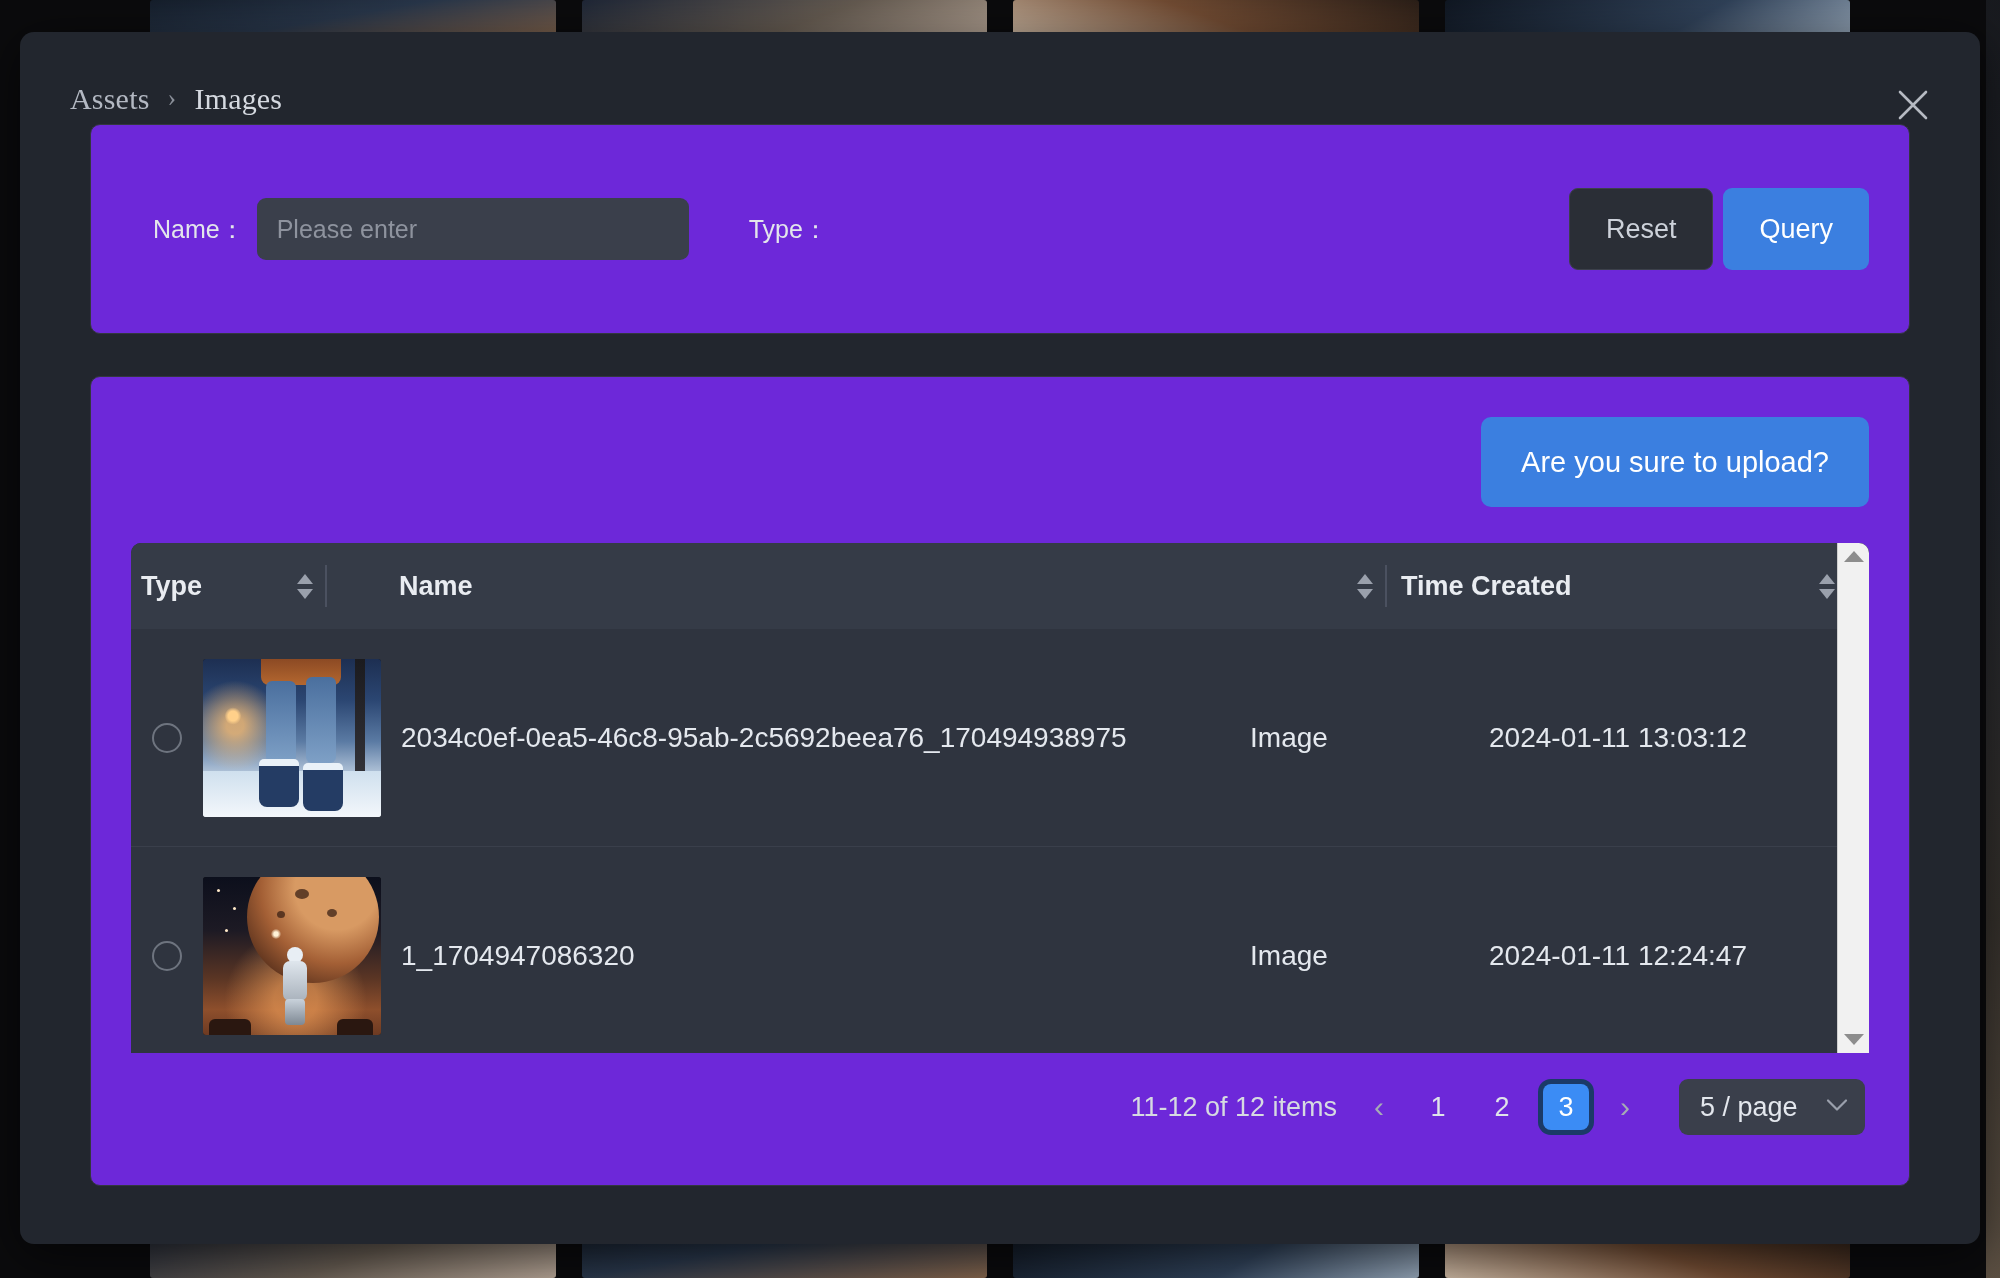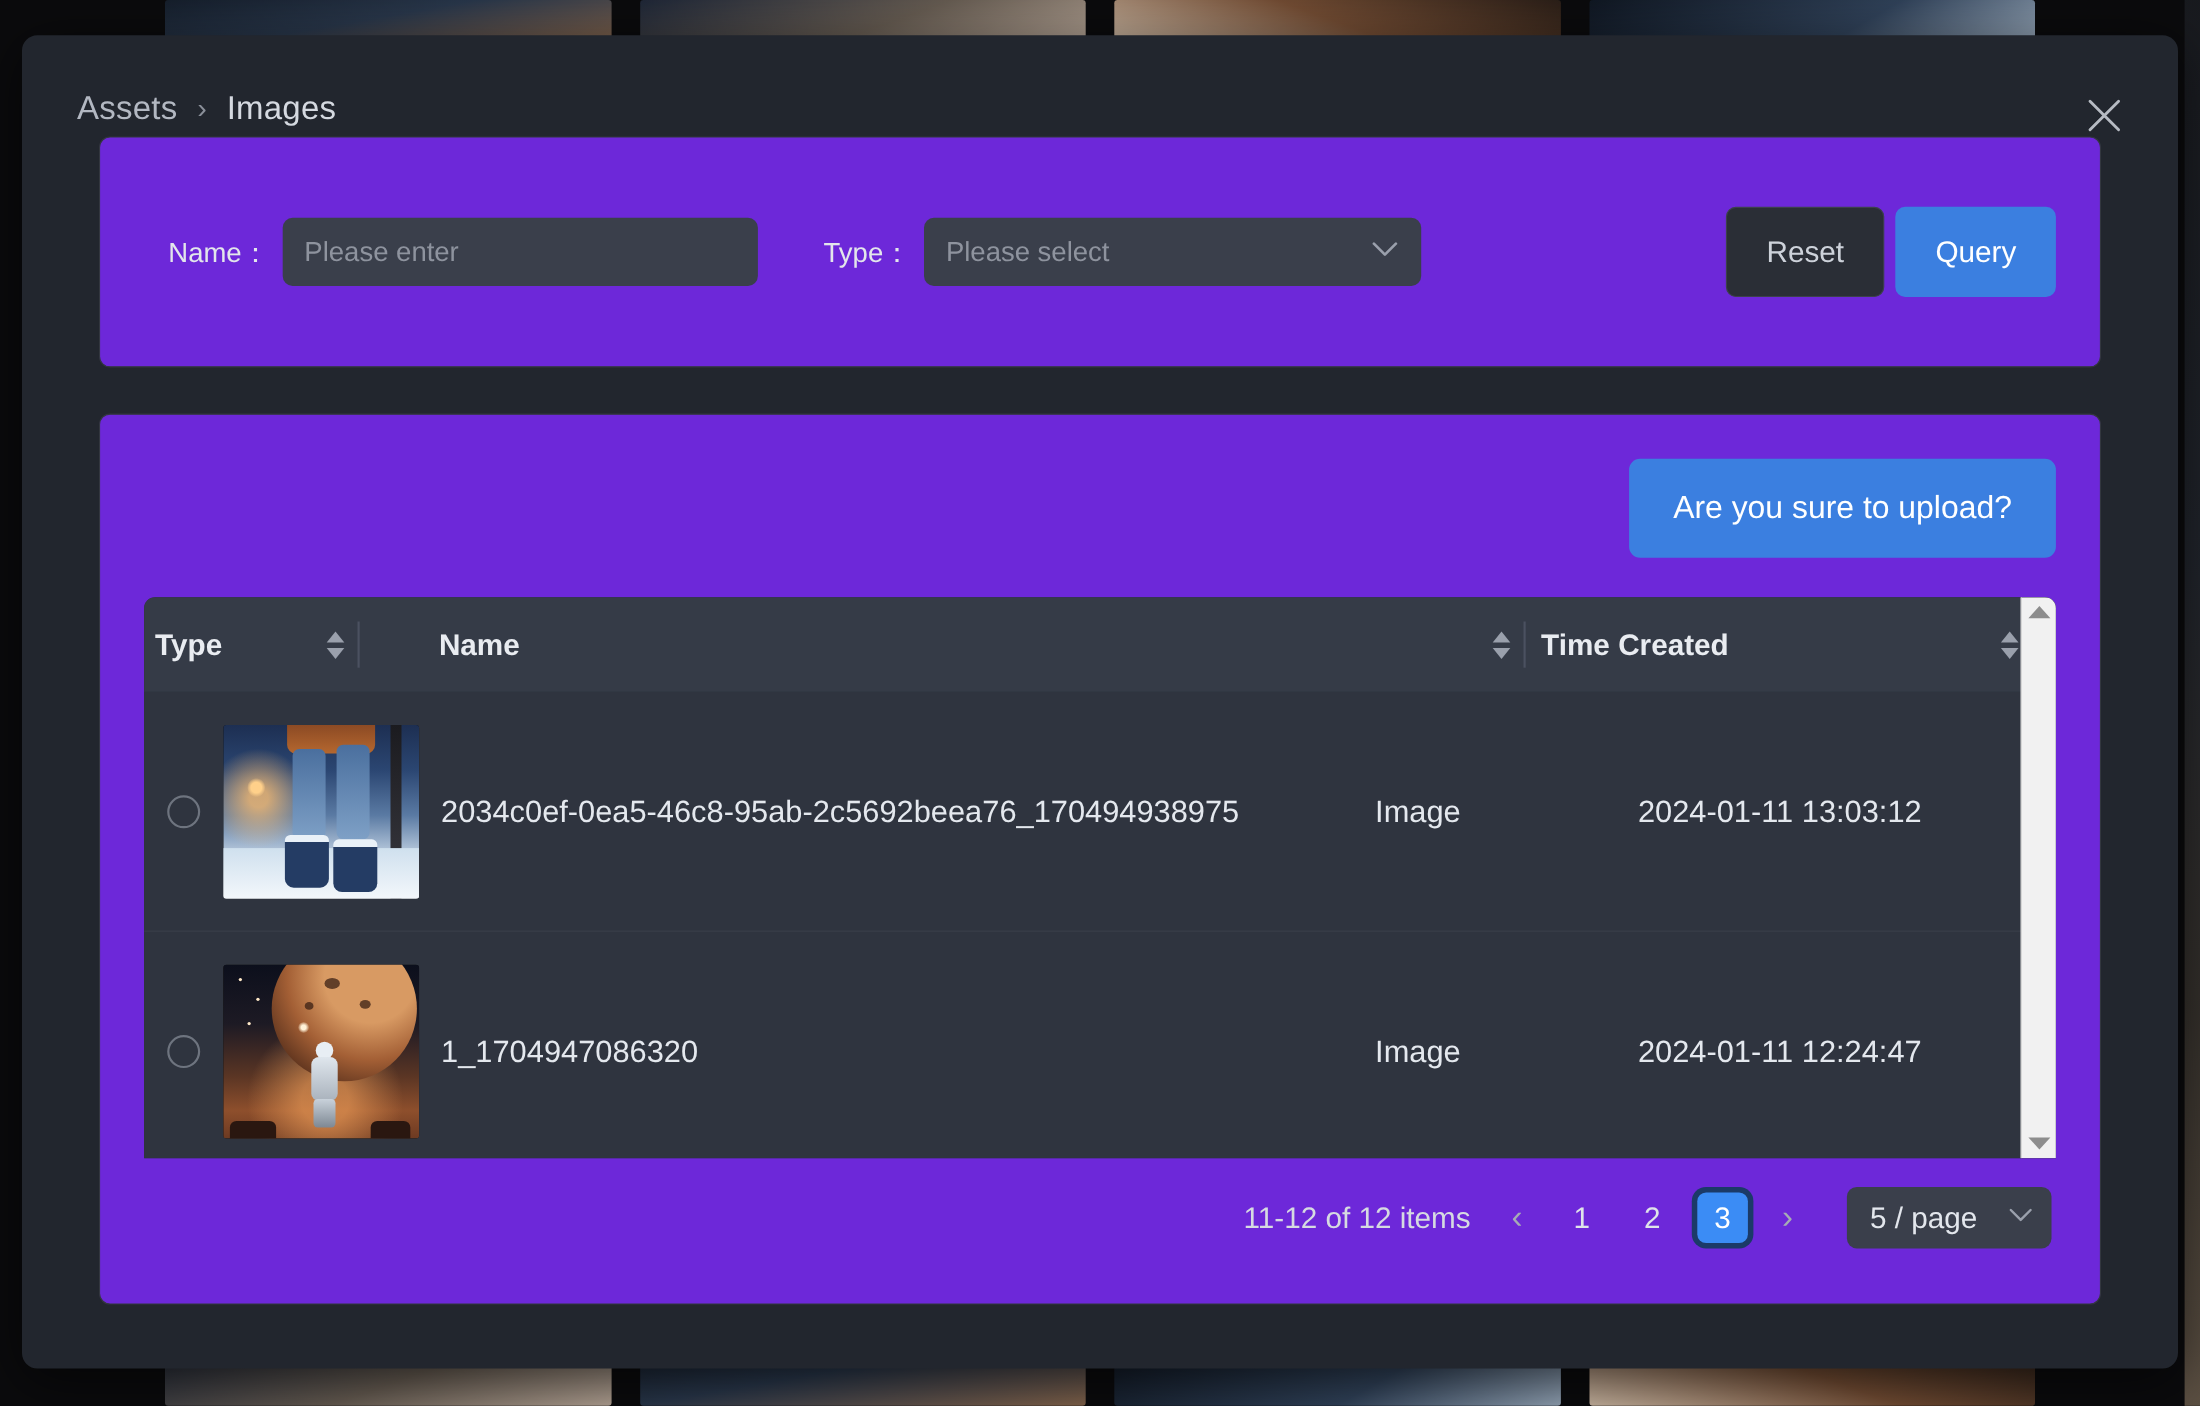--- a/index.html
+++ b/index.html
@@ -54,20 +54,21 @@
     position: relative;
     height: 92px;
   }
   #breadcrumb {
     position: absolute;
     left: 50px; top: 50px;
     display: flex; align-items: center; gap: 18px;
     font-size: 30px;
     color: #b9bdc6;
     letter-spacing: .2px;
+    font-family: Liberation Serif, serif;
   }
   #breadcrumb .crumb { color: #b3b8c2; }
   #breadcrumb .crumb.current { color: #d5d9e0; }
   #breadcrumb .sep {
     color: #8a8f99;
     font-size: 26px;
     line-height: 1;
     display: inline-block;
     transform: translateY(-1px);
   }
@@ -514,28 +515,20 @@
   <div class="card" id="filter-card">
     <div id="filter-row">
 
       <div class="field name-field">
         <span class="field-label">Name：</span>
         <input class="text-input" type="text" placeholder="Please enter" style="">
       </div>
 
       <div class="field type-field">
         <span class="field-label">Type：</span>
-        <div class="select-box">
-          <span class="select-value">Please select</span>
-          <span class="select-caret">
-            <svg width="26" height="16" viewBox="0 0 26 16">
-              <path d="M3 3 L13 13 L23 3" stroke="#9aa0ac" stroke-width="2.4" fill="none" stroke-linecap="round" stroke-linejoin="round"></path>
-            </svg>
-          </span>
-        </div>
       </div>
 
       <div id="filter-actions">
         <button class="btn btn-default">Reset</button>
         <button class="btn btn-primary">Query</button>
       </div>
 
     </div>
   </div>
 

